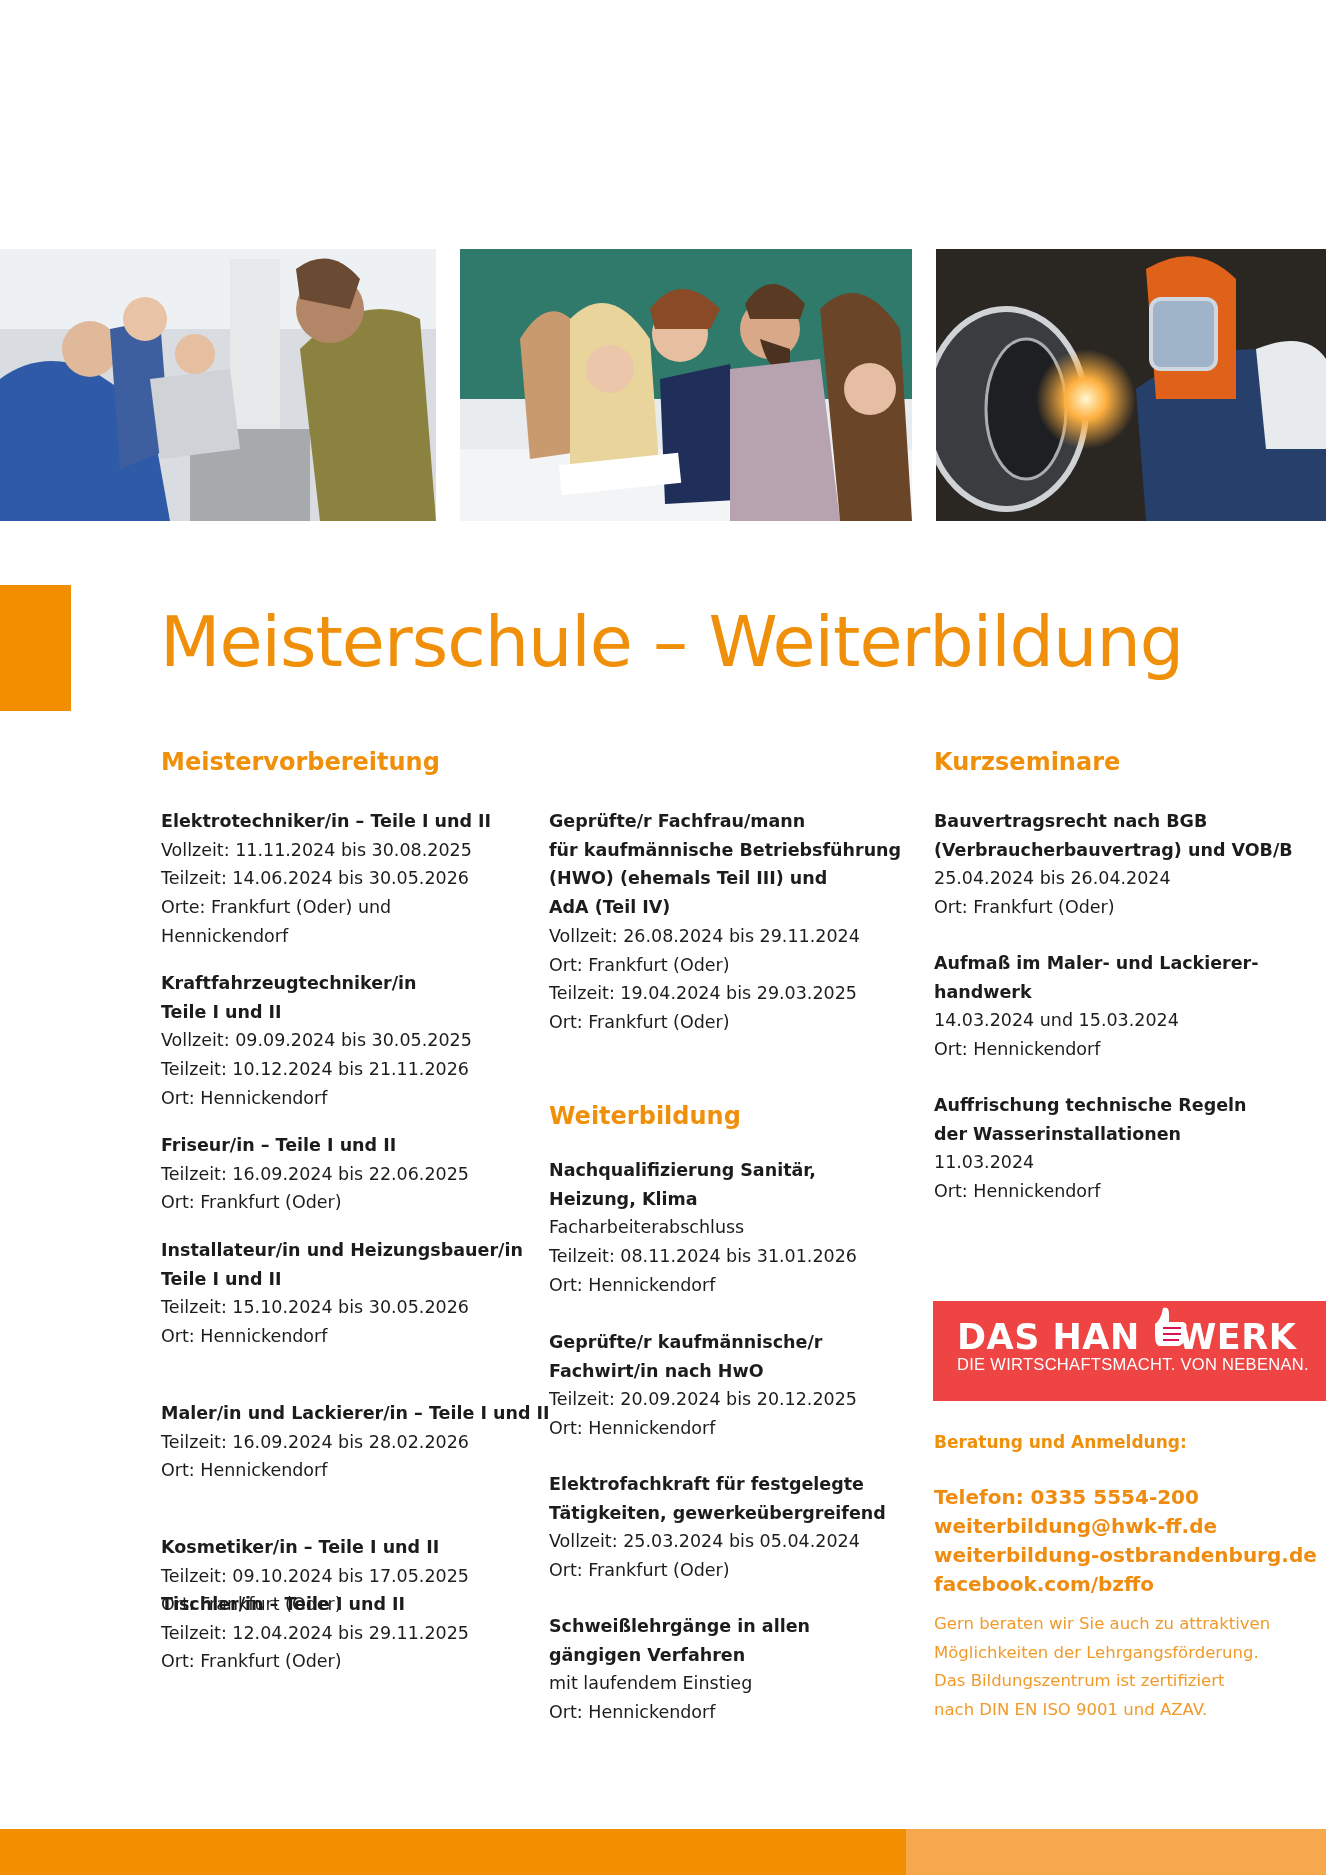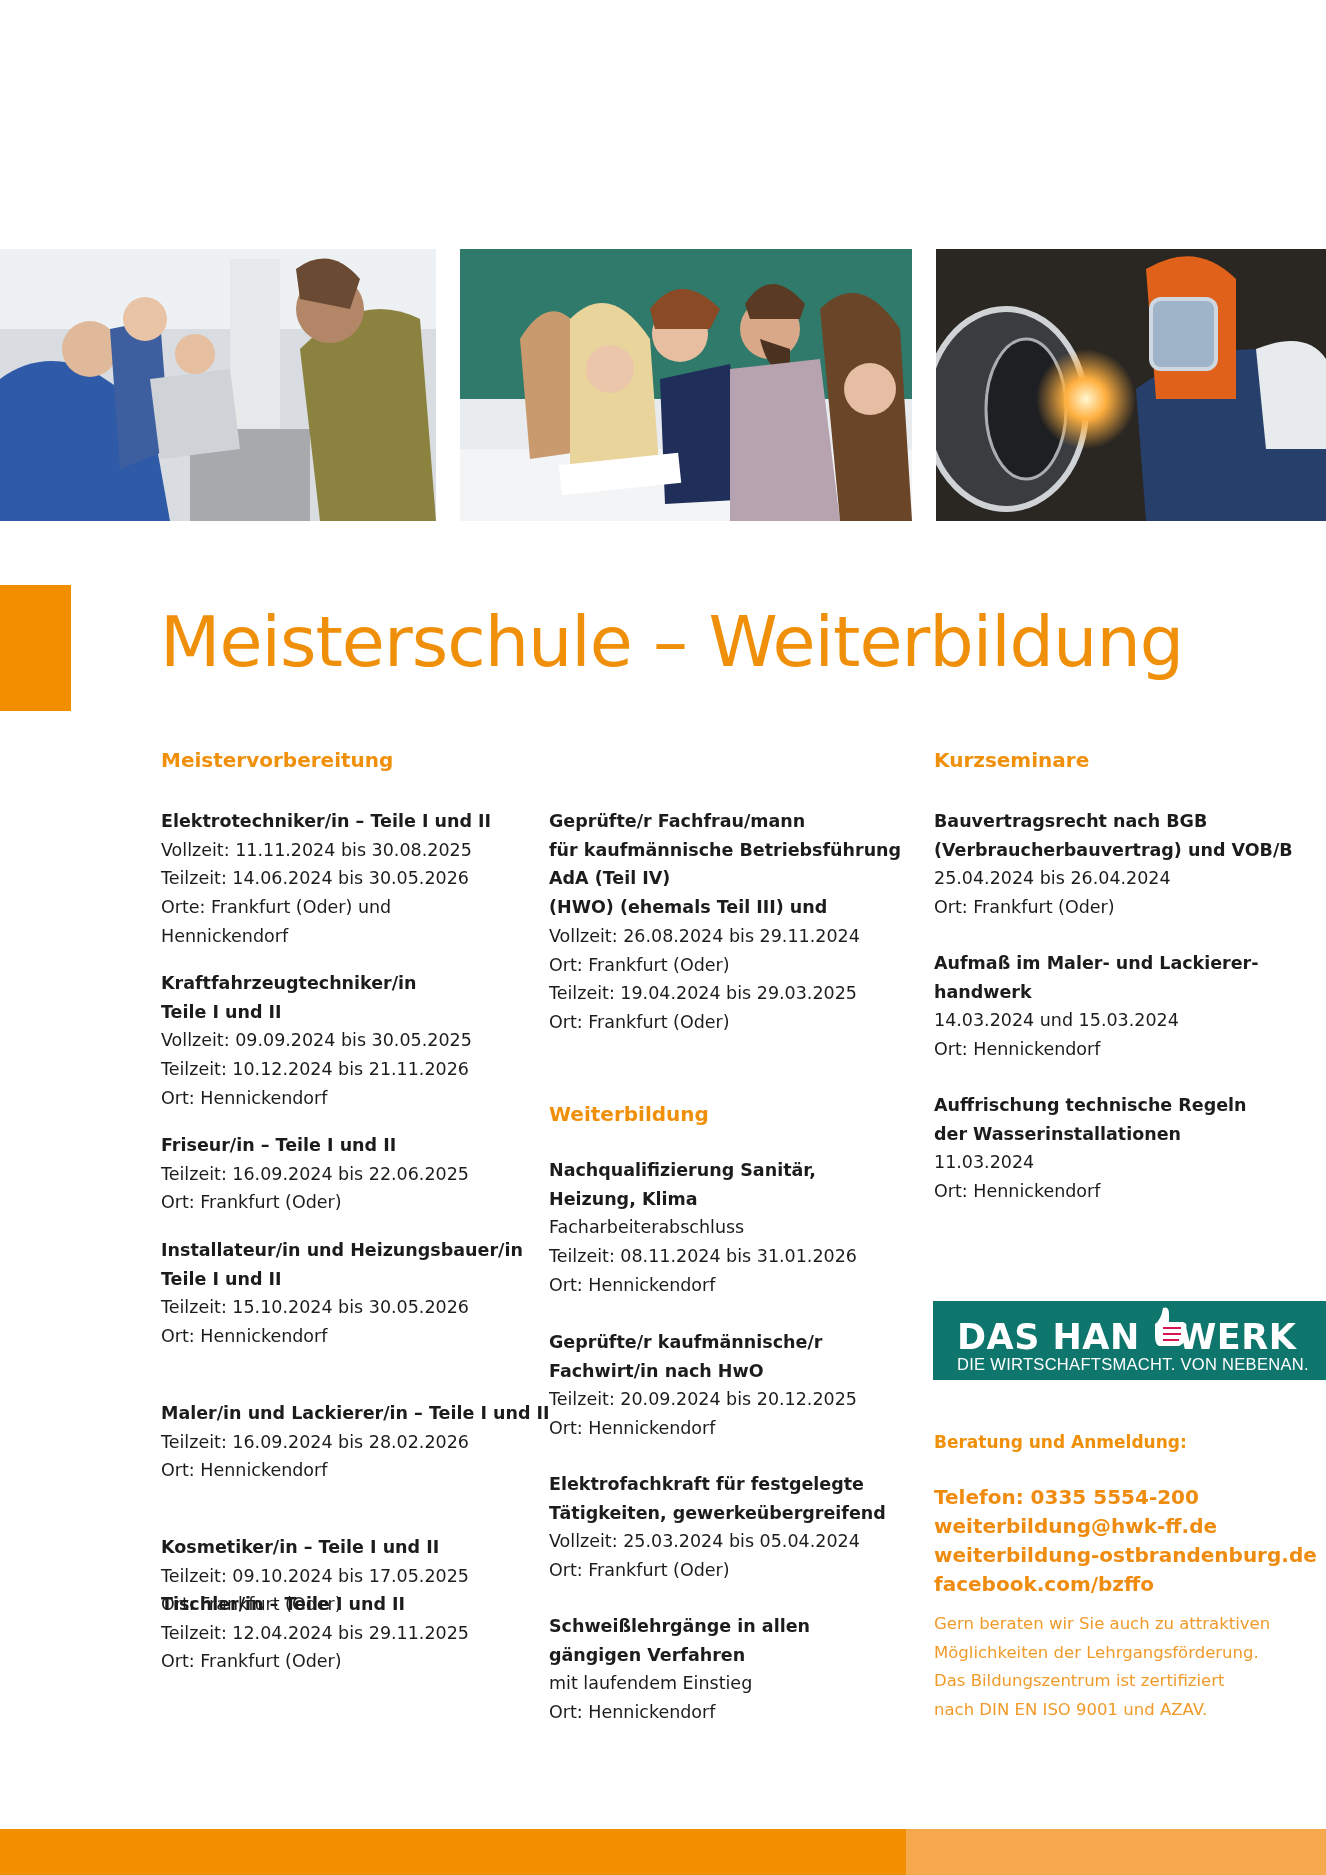--- a/index.html
+++ b/index.html
@@ -14,27 +14,27 @@
 
   .accent-block { position: absolute; left: 0; top: 585px; width: 71px; height: 126px; background: #f18f00; }
 
   .page-title { position: absolute; left: 160px; top: 600px; font-size: 70px; line-height: 84px; color: #f0900a; font-weight: normal; letter-spacing: -1px; white-space: nowrap; font-family: "DejaVu Sans", sans-serif; }
 
   .col { position: absolute; top: 0; }
   #col-1 { left: 161px; width: 370px; }
   #col-2 { left: 549px; width: 370px; }
   #col-3 { left: 934px; width: 392px; }
 
-  .section-title { position: absolute; font-size: 20px; font-weight: bold; color: #f0900a; white-space: nowrap; }
+  .section-title { position: absolute; font-size: 24px; font-weight: bold; color: #f0900a; white-space: nowrap; }
 
   .entry { position: absolute; font-size: 17.5px; line-height: 28.7px; white-space: nowrap; color: #1c1c1c; }
   .entry .t { font-weight: bold; display: block; }
   .entry .d { display: block; }
 
-  .logo { position: absolute; left: 933px; top: 1301px; width: 393px; height: 79px; background: #0f766e; }
+  .logo { position: absolute; left: 933px; top: 1301px; width: 393px; height: 100px; background: #ef4444; }
   .logo-main { position: absolute; left: 24px; top: 18px; color: #fff; font-weight: bold; font-size: 35px; line-height: 36px; letter-spacing: 0.5px; white-space: nowrap; font-family: "DejaVu Sans", sans-serif; }
   .logo-sub { position: absolute; left: 24px; top: 54px; color: #fff; font-size: 16.5px; line-height: 18px; white-space: nowrap; font-family: "Liberation Sans", sans-serif; letter-spacing: 0.3px; }
   .thumb { position: absolute; left: 216px; top: 5px; width: 40px; height: 42px; }
 
   .contact-title { position: absolute; left: 934px; top: 1432px; font-size: 17px; font-weight: bold; color: #f0900a; white-space: nowrap; }
   .contact-line { position: absolute; left: 934px; font-size: 20px; font-weight: bold; color: #ef8c10; white-space: nowrap; line-height: 29px; }
   .contact-note { position: absolute; left: 934px; top: 1610px; font-size: 16.5px; line-height: 28.5px; color: #f09a2a; white-space: nowrap; }
 
   .footer-bar { position: absolute; top: 1829px; height: 46px; }
   #footer-left { left: 0; width: 906px; background: #f18f00; }
@@ -151,22 +151,22 @@
     <span class="t">Tischler/in – Teile I und II</span>
     <span class="d">Teilzeit: 12.04.2024 bis 29.11.2025</span>
     <span class="d">Ort: Frankfurt (Oder)</span>
   </div>
 </div>
 
 <div class="col" id="col-2">
   <div class="entry" style="top:807px;">
     <span class="t">Geprüfte/r Fachfrau/mann</span>
     <span class="t">für kaufmännische Betriebsführung</span>
+    <span class="t">(HWO) (ehemals Teil III) und</span>
     <span class="t">AdA (Teil IV)</span>
-    <span class="t">(HWO) (ehemals Teil III) und</span>
     <span class="d">Vollzeit: 26.08.2024 bis 29.11.2024</span>
     <span class="d">Ort: Frankfurt (Oder)</span>
     <span class="d">Teilzeit: 19.04.2024 bis 29.03.2025</span>
     <span class="d">Ort: Frankfurt (Oder)</span>
   </div>
 
   <div class="section-title" style="top:1102px;">Weiterbildung</div>
 
   <div class="entry" style="top:1156px;">
     <span class="t">Nachqualifizierung Sanitär,</span>

